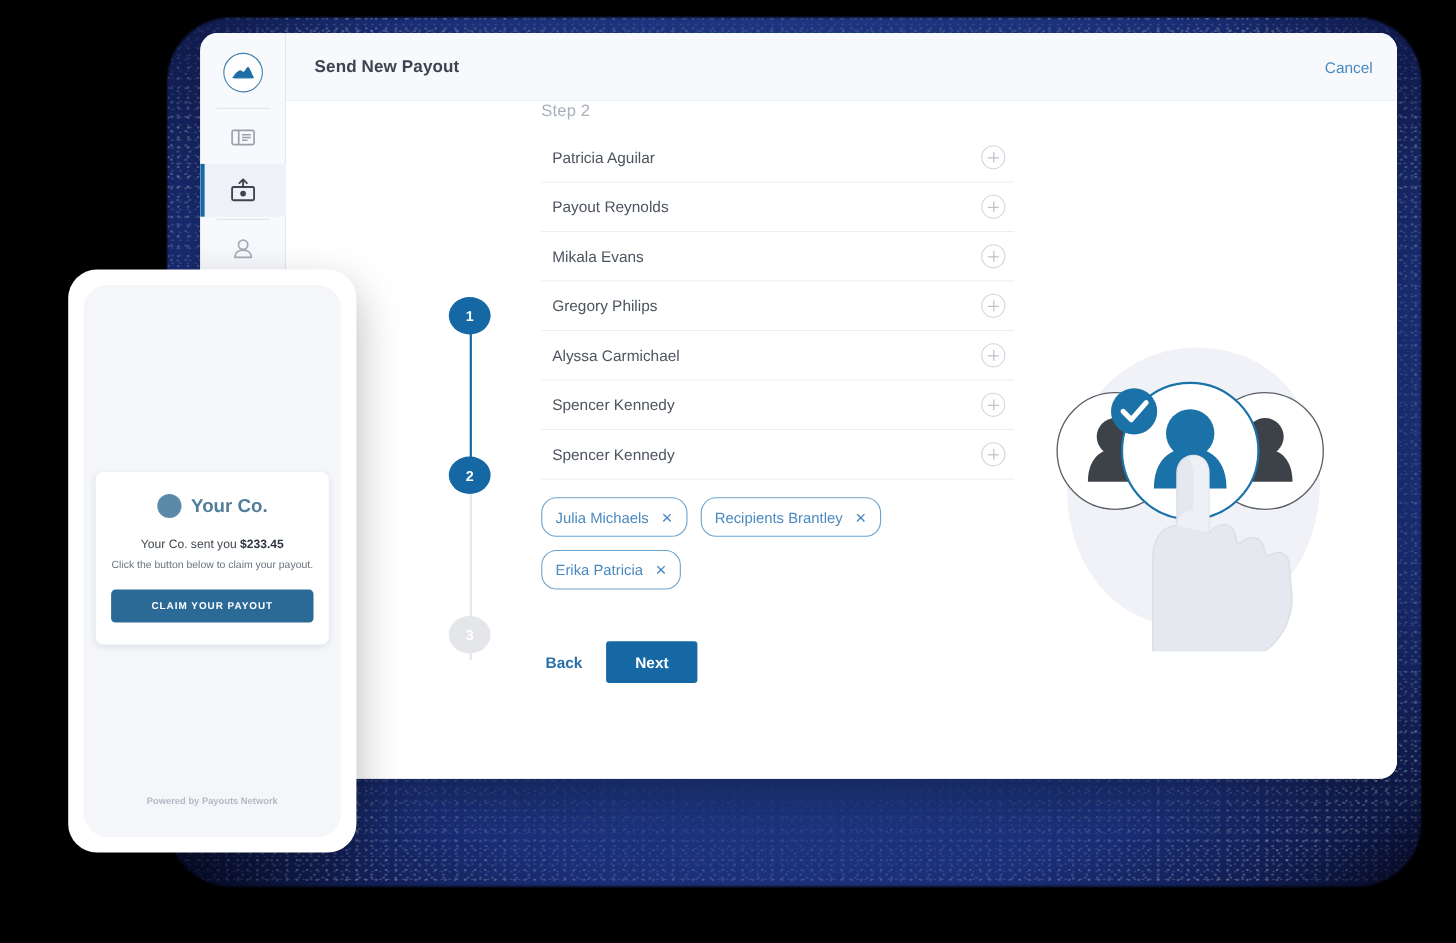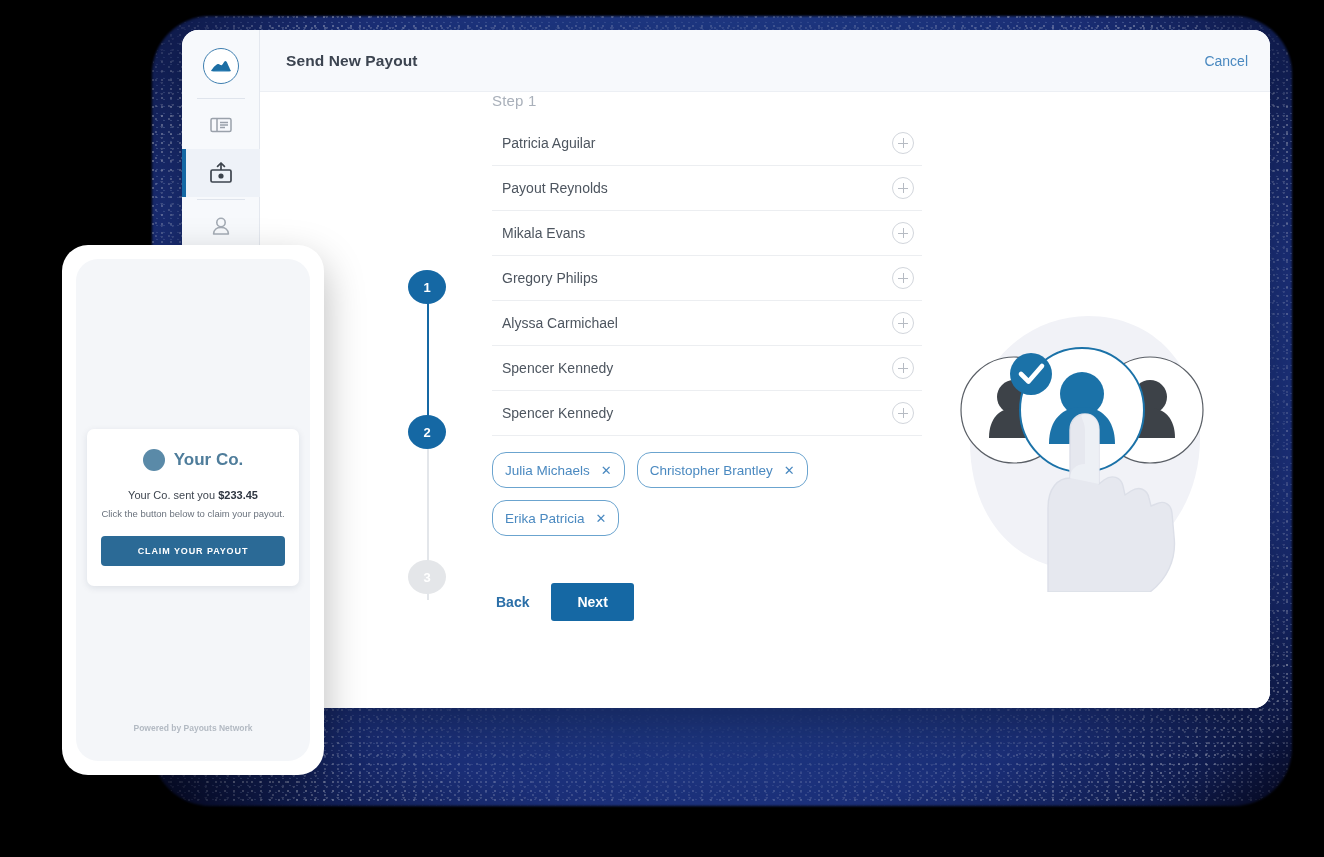--- a/index.html
+++ b/index.html
@@ -254,21 +254,21 @@
 
         <div class="stepper">
           <div class="step-line done"></div>
           <div class="step-line todo"></div>
           <div class="step-dot active sd1">1</div>
           <div class="step-dot active sd2">2</div>
           <div class="step-dot idle sd3">3</div>
         </div>
 
         <div class="form">
-          <div class="step-label">Step 1</div>
+          <div class="step-label">Step 2</div>
 
           <div class="rec-list">
             <div class="rec-row">
               <span class="rec-name">Patricia Aguilar</span>
               <span class="plus-btn"></span>
             </div>
             <div class="rec-row">
               <span class="rec-name">Payout Reynolds</span>
               <span class="plus-btn"></span>
             </div>
@@ -293,21 +293,21 @@
               <span class="plus-btn"></span>
             </div>
           </div>
 
           <div class="chips">
             <span class="chip">
               <span>Julia Michaels</span>
               <span class="chip-x">✕</span>
             </span>
             <span class="chip">
-              <span>Christopher Brantley</span>
+              <span>Recipients Brantley</span>
               <span class="chip-x">✕</span>
             </span>
             <span class="chip">
               <span>Erika Patricia</span>
               <span class="chip-x">✕</span>
             </span>
           </div>
 
           <div class="actions">
             <div class="btn-back">Back</div>

